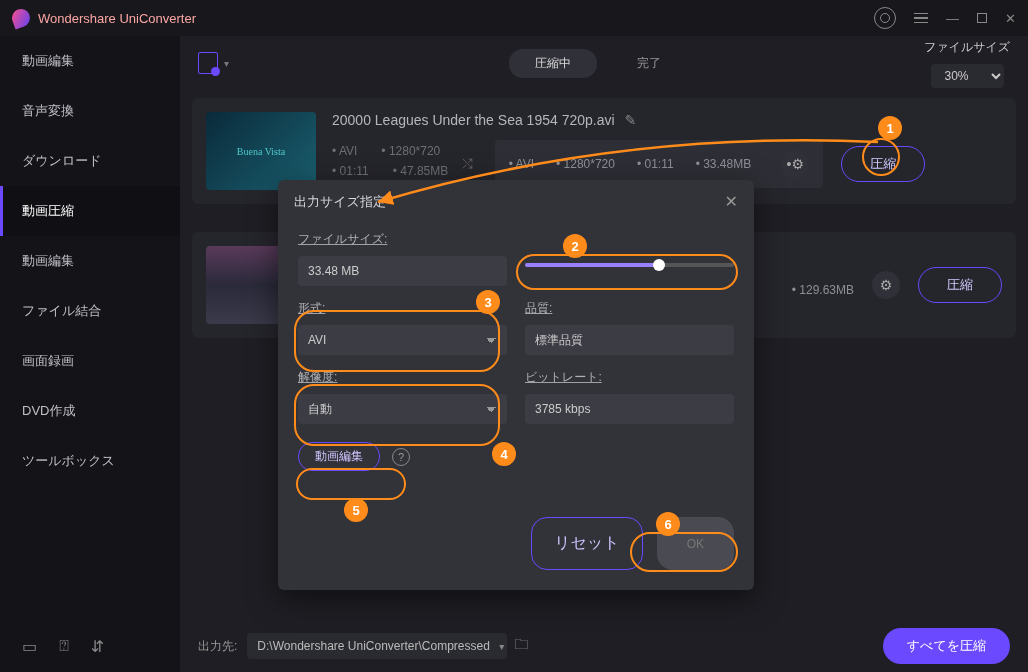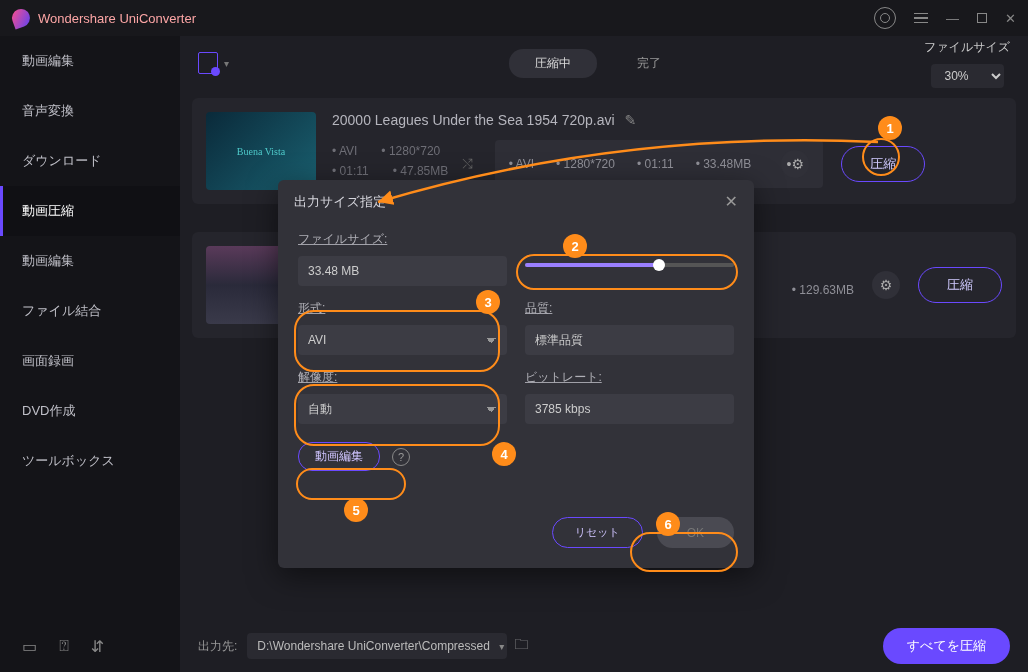--- a/index.html
+++ b/index.html
@@ -67,21 +67,21 @@
 .mlabel { color: #b0b0b7; font-size: 12px; margin-bottom: 8px; }
 .mfield { background: #3c3c44; border: none; color: #ccc; padding: 8px 10px; border-radius: 4px; width: 100%; font-size: 12px; }
 select.mfield { appearance: none; background-image: linear-gradient(45deg, transparent 50%, #999 50%), linear-gradient(135deg, #999 50%, transparent 50%); background-position: calc(100% - 16px) 13px, calc(100% - 11px) 13px; background-size: 5px 5px; background-repeat: no-repeat; padding-right: 28px; }
 .slider-track { height: 4px; background: #555; border-radius: 2px; position: relative; margin-top: 14px; }
 .slider-track .fill { position: absolute; left: 0; top: 0; bottom: 0; background: #9a7fff; width: 64%; border-radius: 2px; }
 .slider-track .thumb-dot { position: absolute; top: 50%; left: 64%; transform: translate(-50%, -50%); width: 12px; height: 12px; background: #fff; border-radius: 50%; }
 .preview-row { display: flex; align-items: center; gap: 12px; margin-top: 18px; }
 .preview-btn { border: 1.5px solid #6a49ff; color: #cfc4ff; background: transparent; padding: 5px 16px; border-radius: 14px; font-size: 12px; cursor: pointer; }
 .help-circle { width: 18px; height: 18px; border: 1px solid #888; border-radius: 50%; color: #999; font-size: 11px; display: flex; align-items: center; justify-content: center; }
 .modal-foot { display: flex; justify-content: flex-end; gap: 14px; margin-top: 46px; }
-.reset-btn { border: 1.5px solid #6a49ff; color: #cfc4ff; background: transparent; padding: 7px 22px; border-radius: 16px; font-size: 11px; cursor: pointer; }
+.reset-btn { border: 1.5px solid #6a49ff; color: #cfc4ff; background: transparent; padding: 15px 22px; border-radius: 16px; font-size: 16px; cursor: pointer; }
 .ok-btn { background: #4a4a52; color: #777; border: none; padding: 7px 30px; border-radius: 16px; font-size: 12px; cursor: pointer; }
 
 
 .ann { position: absolute; width: 24px; height: 24px; background: #ff8c1a; color: #fff; font-weight: bold; font-size: 13px; border-radius: 50%; display: flex; align-items: center; justify-content: center; z-index: 50; }
 .ann-ring { position: absolute; border: 2.5px solid #ff8c1a; border-radius: 20px; z-index: 40; pointer-events: none; }
 svg.overlay { position: absolute; inset: 0; width: 100%; height: 100%; pointer-events: none; z-index: 45; }
 </style>
 </head>
 <body>
 

